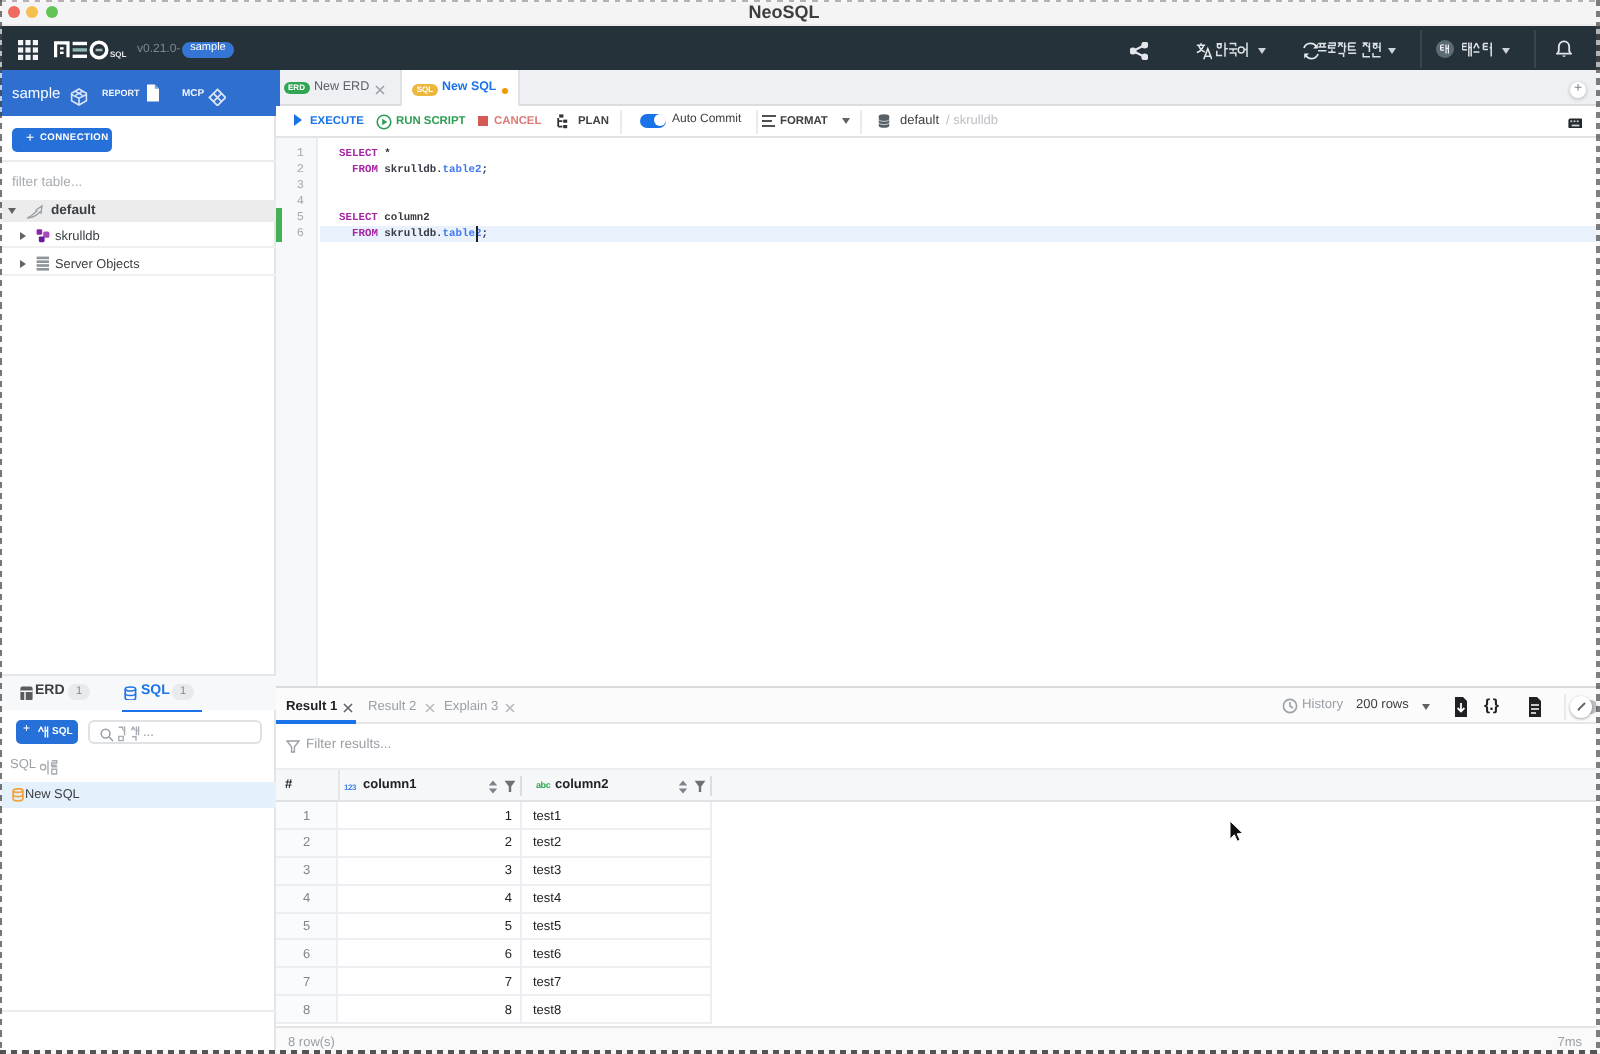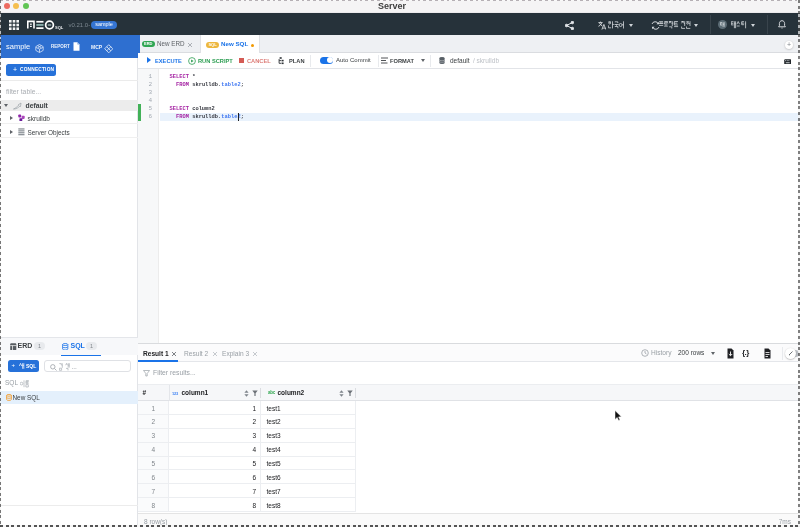--- a/index.html
+++ b/index.html
@@ -34,21 +34,21 @@
 .caretd { width:0; height:0; border-left:2.6px solid transparent; border-right:2.6px solid transparent; border-top:3.2px solid #5f6368; }
 .kw { color:#a626a4; } .tb { color:#4078f2; }
 </style>
 </head>
 <body>
 <div id="app">
   <div class="abs" id="titlebar">
     <div class="tl" style="left:3.5px;background:#ed6b60;"></div>
     <div class="tl" style="left:13px;background:#f5bf4f;"></div>
     <div class="tl" style="left:22.5px;background:#61c555;"></div>
-    <div id="title">Server</div>
+    <div id="title">NeoSQL</div>
   </div>
 
   <div class="abs" id="appbar">
 
     <svg class="abs" style="left:9px;top:7px;" width="10" height="10" viewBox="0 0 10 10">
       <g fill="#f2f4f5">
         <rect x="0" y="0" width="2.6" height="2.6"></rect>
           <rect x="3.7" y="0" width="2.6" height="2.6"></rect>
           <rect x="7.4" y="0" width="2.6" height="2.6"></rect>
         <rect x="0" y="3.7" width="2.6" height="2.6"></rect>

